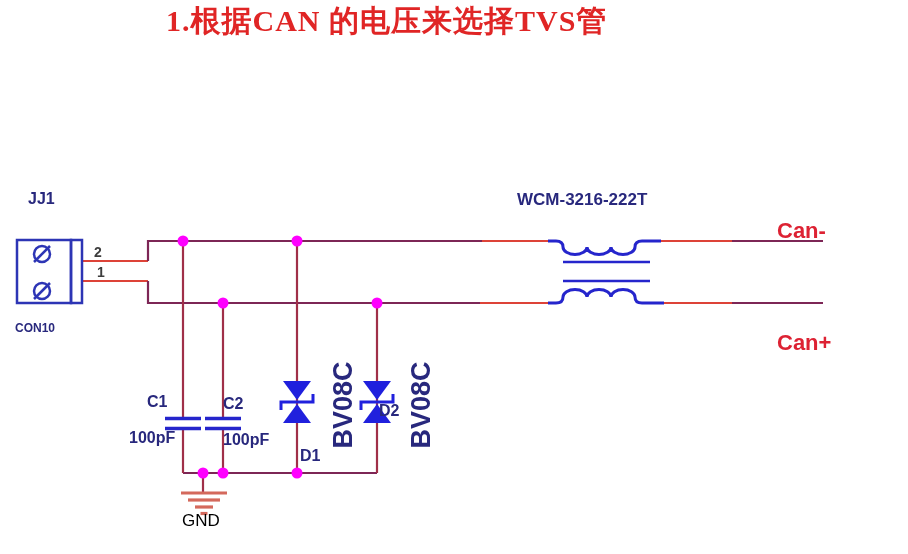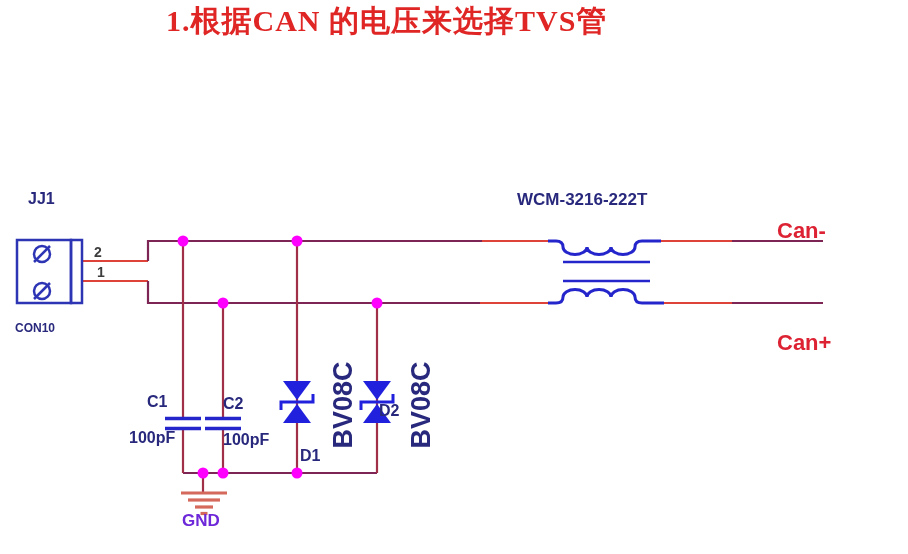--- a/index.html
+++ b/index.html
@@ -29,21 +29,21 @@
   .vpart{
     font-size:27px;font-weight:bold;color:#28287d;
     transform:translate(-50%,-50%) rotate(-90deg);
   }
   .d1part{left:343px;top:405px;}
   .d2part{left:421px;top:405px;}
   .choke-lbl{left:517px;top:191px;font-size:17px;}
   .net{font-size:22px;font-weight:600;color:#dd2233;}
   .canm{left:777px;top:220px;}
   .canp{left:777px;top:284px;margin-top:48px;}
-  .gnd{left:182px;top:512px;font-size:17px;font-weight:700;color:#6d28d9;text-align:center;}
+  .gnd{left:182px;top:512px;font-size:17px;font-weight:400;color:#000000;text-align:center;}
 </style>
 </head>
 <body>
 
 <div id="canvas">
 
   <svg id="schem-svg" width="908" height="554" viewBox="0 0 908 554">
 
     <g stroke="#dd4338" stroke-width="2.2" fill="none">
       <path d="M82 261 H148"></path>

